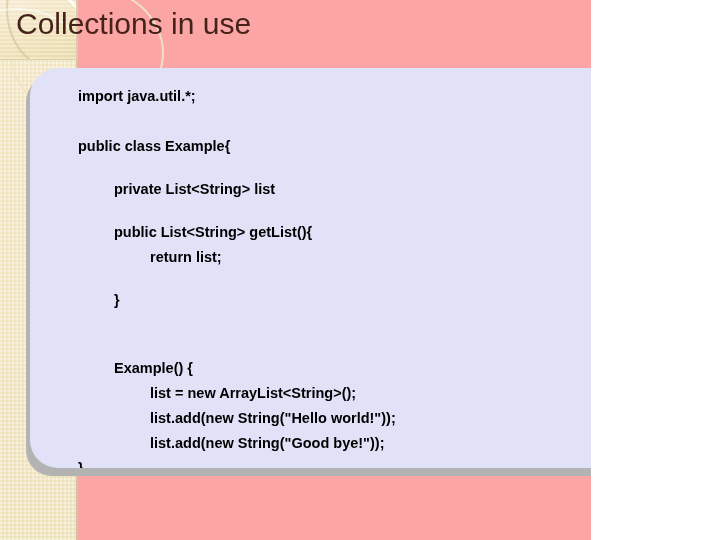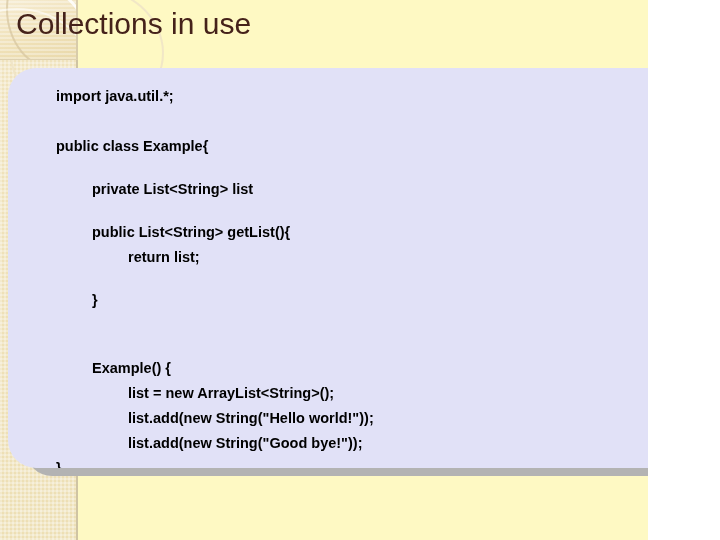--- a/index.html
+++ b/index.html
@@ -12,23 +12,23 @@
     height: 540px;
     background: #ffffff;
     font-family: "Liberation Sans", sans-serif;
     overflow: hidden;
     position: relative;
   }
 
   #slide {
     position: absolute;
     inset: 0;
-    width: 648px;
+    width: 591px;
     height: 540px;
-    background: #fef9c3;
+    background: #fca5a5;
     overflow: hidden;
   }
 
   
   .side-bar {
     position: absolute;
     left: 0;
     top: 0;
     width: 78px;
     height: 540px;
@@ -123,21 +123,21 @@
     position: absolute;
     left: 26px;
     top: 76px;
     width: 682px;
     height: 400px;
     background: #b3b3b3;
     border-radius: 26px;
   }
   .code-panel {
     position: absolute;
-    left: 8px;
+    left: 30px;
     top: 68px;
     width: 682px;
     height: 400px;
     background: #e1e1f7;
     border-radius: 28px;
     overflow: hidden;
     text-decoration: underline;
   }
 
   .code-block {

